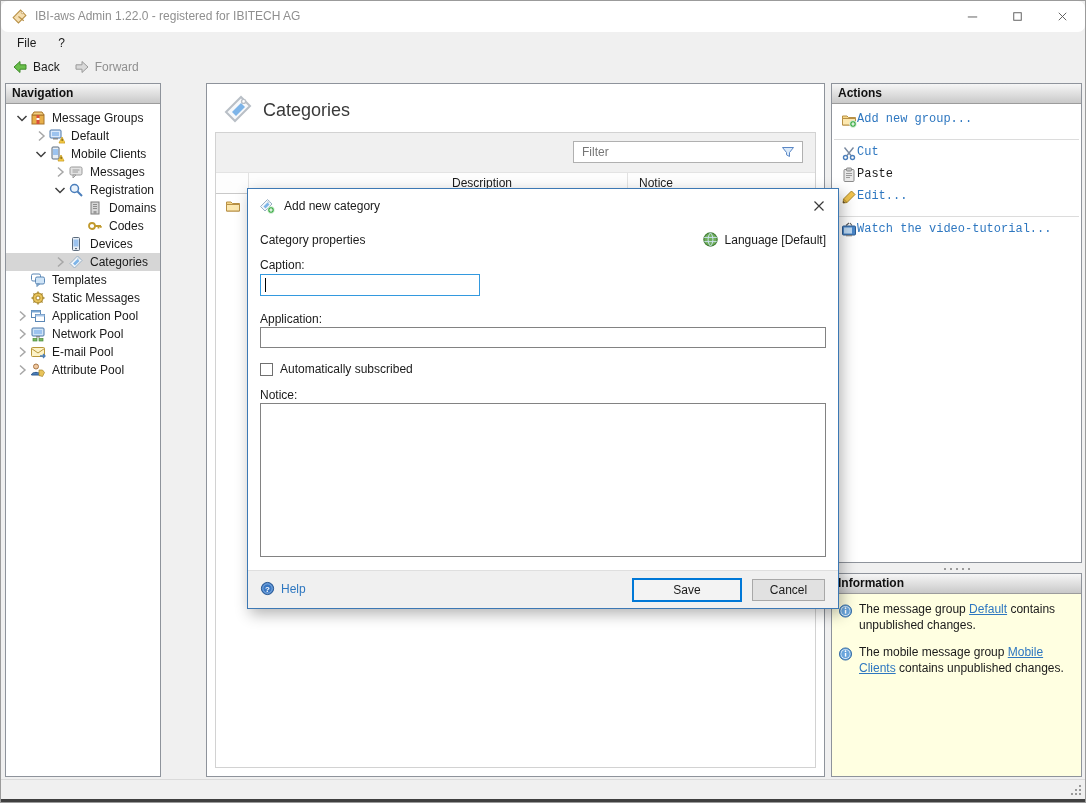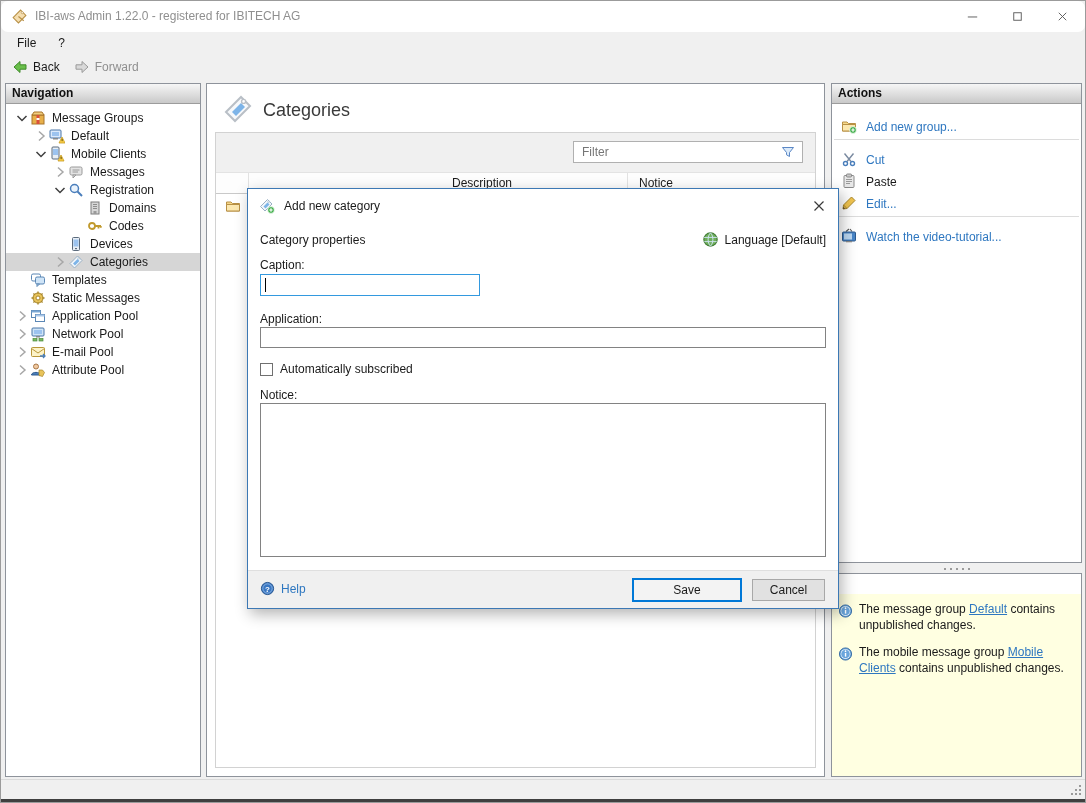--- a/index.html
+++ b/index.html
@@ -20,36 +20,36 @@
   .toolbar { position:absolute; top:54px; left:0; right:0; height:24px; background:#f0f0f0; display:flex; align-items:flex-end; padding-left:4px; }
   .tool-btn { display:flex; align-items:center; gap:5px; padding:0 7px; height:24px; }
   .tool-btn svg { width:16px; height:16px; }
   .tool-btn .lbl-on { color:#1a1a1a; }
   .tool-btn .lbl-off { color:#8f8f8f; }
   
   .workspace { position:absolute; top:78px; left:0; right:0; bottom:23px; background:#f0f0f0; }
   .panel { position:absolute; background:#fff; border:1px solid #8e939b; }
   .panel-header { height:20px; background:linear-gradient(#f6f6f6,#c9c9c9); border-bottom:1px solid #9c9c9c;
                   font-weight:bold; line-height:19px; padding-left:6px; color:#111; }
-  .nav-panel   { left:4px; top:4px; width:196px; bottom:2px; }
+  .nav-panel   { left:4px; top:4px; width:156px; bottom:2px; }
   .main-panel  { left:205px; top:4px; width:619px; bottom:2px; }
   .actions-panel { left:830px; right:3px; top:4px; height:480px; }
   .splitter { position:absolute; left:830px; right:3px; top:486px; height:7px; display:flex; align-items:center; justify-content:center; }
   .info-panel { left:830px; right:3px; top:494px; bottom:2px; }
   
   .tree { padding-top:5px; }
   .tree-item { height:18px; display:flex; align-items:center; white-space:nowrap; cursor:default; }
   .tree-item.selected { background:#d6d6d6; }
   .tree-item .chev { width:16px; height:16px; flex:0 0 16px; }
   .tree-item .icon { width:16px; height:16px; flex:0 0 16px; }
   .tree-item .tlabel { margin-left:6px; }
   .icon svg { width:100%; height:100%; display:block; }
   
   .actions-list { padding-top:8px; }
-  .action-item { height:22px; display:flex; align-items:flex-end; gap:9px; padding-left:9px; color:#2e77c0; cursor:pointer; }
+  .action-item { height:22px; display:flex; align-items:flex-start; padding-left:9px; color:#2e77c0; cursor:pointer;font-family:Liberation Mono, monospace; }
   .action-item.disabled { color:#1a1a1a; cursor:default; }
   .action-item .icon { width:16px; height:16px; flex:0 0 16px; }
   .sep { border-top:1px solid #dcdcdc; margin:5px 2px; }
   
   .info-body { position:absolute; top:20px; left:0; right:0; bottom:0; background:#ffffe1; padding:8px 6px; }
   .info-item { display:flex; gap:6px; margin-bottom:12px; line-height:1.3; }
   .info-item .icon { width:15px; height:15px; flex:0 0 15px; margin-top:1px; }
   .ilink { color:#2e77c0; text-decoration:underline; cursor:pointer; }
   
   .main-title-ic { position:absolute; left:15px; top:9px; width:32px; height:32px; }
@@ -497,20 +497,21 @@
             <rect x="0" y="1" width="2" height="2"></rect>
             <rect x="6" y="1" width="2" height="2"></rect>
             <rect x="12" y="1" width="2" height="2"></rect>
             <rect x="18" y="1" width="2" height="2"></rect>
             <rect x="24" y="1" width="2" height="2"></rect>
           </g>
         </svg>
     </div>
 
     <div class="panel info-panel">
+      <div class="panel-header">Information</div>
       <div class="info-body">
           <div class="info-item">
             <span class="icon " style="width:16px;height:16px">
               <svg viewBox="0 0 16 16">
                 <circle cx="8" cy="8" r="6.5" fill="#5b9bd5" stroke="#3a6ea5"></circle>
                 <circle cx="8" cy="8" r="5.2" fill="#fff"></circle>
                 <circle cx="8" cy="8" r="4.6" fill="#6aa5dc"></circle>
                 <rect x="7.3" y="6.8" width="1.5" height="4" fill="#fff"></rect>
                 <circle cx="8" cy="5" r="0.9" fill="#fff"></circle>
               </svg>

